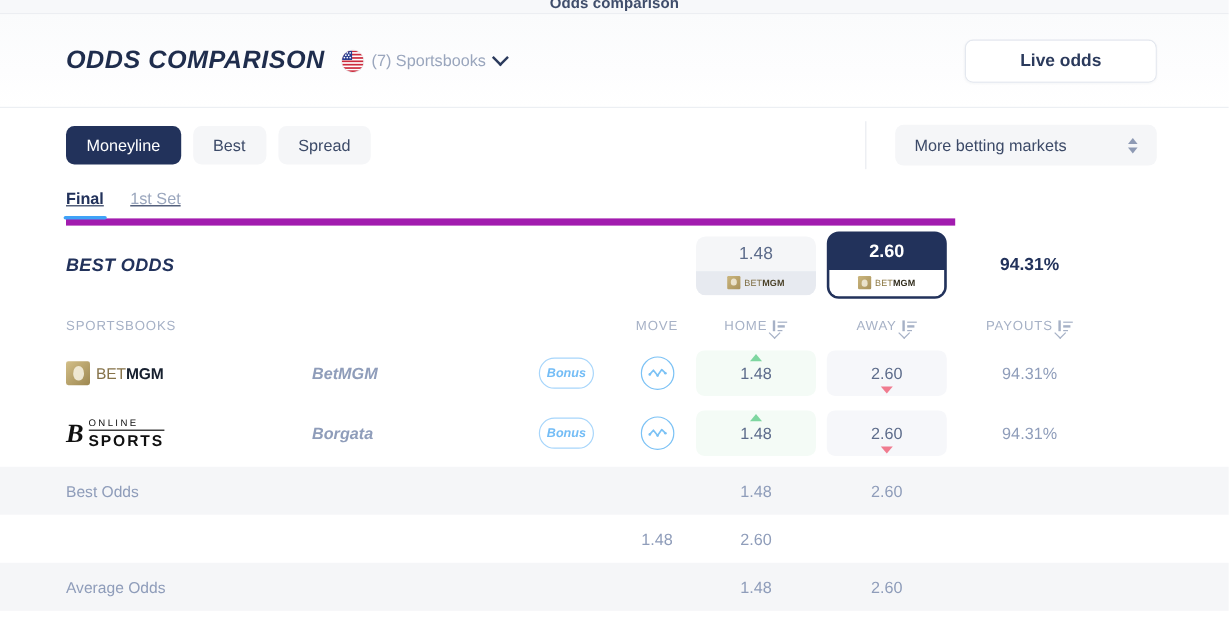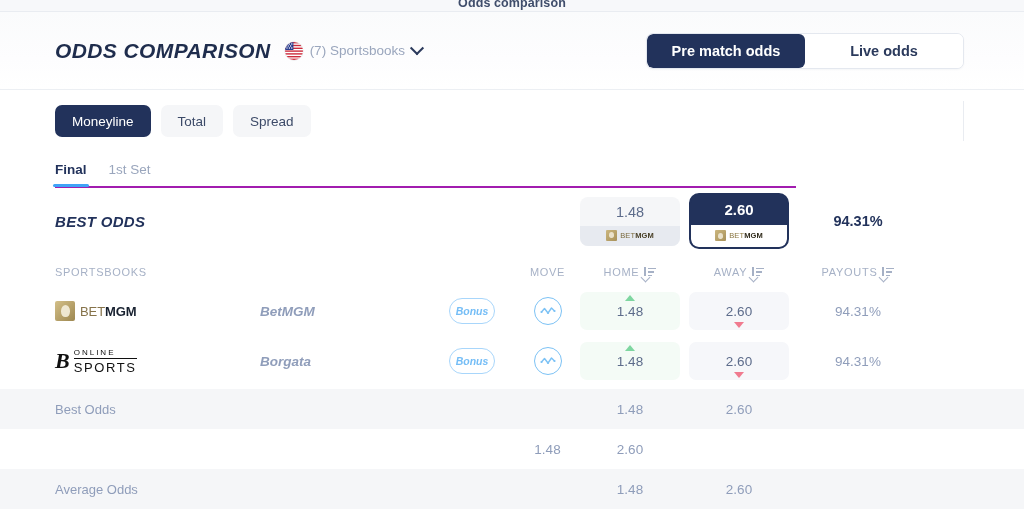--- a/index.html
+++ b/index.html
@@ -206,21 +206,22 @@
   
   .subtabs {
     position: absolute;
     top: 152px;
     left: 55px;
     right: 60px;
     height: 36px;
     display: flex;
     align-items: flex-end;
     gap: 22px;
-    border-bottom: 2px solid #a21caf;
+    border-bottom: 6px solid #a21caf;
+    text-decoration: underline;
   }
   .subtab {
     position: relative;
     padding-bottom: 9px;
     font-size: 13.5px;
     color: #9aa6bd;
     cursor: pointer;
     white-space: nowrap;
   }
   .subtab.active {
@@ -439,20 +440,21 @@
     letter-spacing: 2px;
     color: #101010;
     border-bottom: 1px solid #101010;
     padding-bottom: 1px;
   }
   .bor-logo .sports {
     font-size: 13px;
     letter-spacing: 1.6px;
     color: #101010;
     margin-top: 2px;
+    font-weight: bold;
   }
 
   .book-name {
     font-size: 13.5px;
     font-weight: bold;
     font-style: italic;
     color: #8f9dba;
     white-space: nowrap;
   }
 
@@ -585,36 +587,42 @@
                   <circle cx="6.8" cy="6" r=".7"></circle>
               </g>
             </svg>
           </span>
           <span class="books-label">(7) Sportsbooks</span>
           <span class="chev"></span>
         </div>
       </div>
 
       <div class="seg">
-        <button class="seg-btn active">Pre match odds</button>
         <button class="seg-btn">Live odds</button>
       </div>
     </div>
   </div>
 
   <div class="controls">
     <div class="controls-inner">
       <div class="pill-group">
         <button class="pill active">Moneyline</button>
-        <button class="pill">Total</button>
+        <button class="pill">Best</button>
         <button class="pill">Spread</button>
       </div>
 
       <div class="right-controls">
         <div class="vdivider"></div>
+        <div class="market-select">
+          <span>More betting markets</span>
+          <span class="updown">
+            <i class="up"></i>
+              <i class="dn"></i>
+          </span>
+        </div>
       </div>
     </div>
   </div>
 
   <div class="subtabs">
     <div class="subtab active">Final</div>
     <div class="subtab">1st Set</div>
   </div>
 
   <div class="bestodds row-grid">

